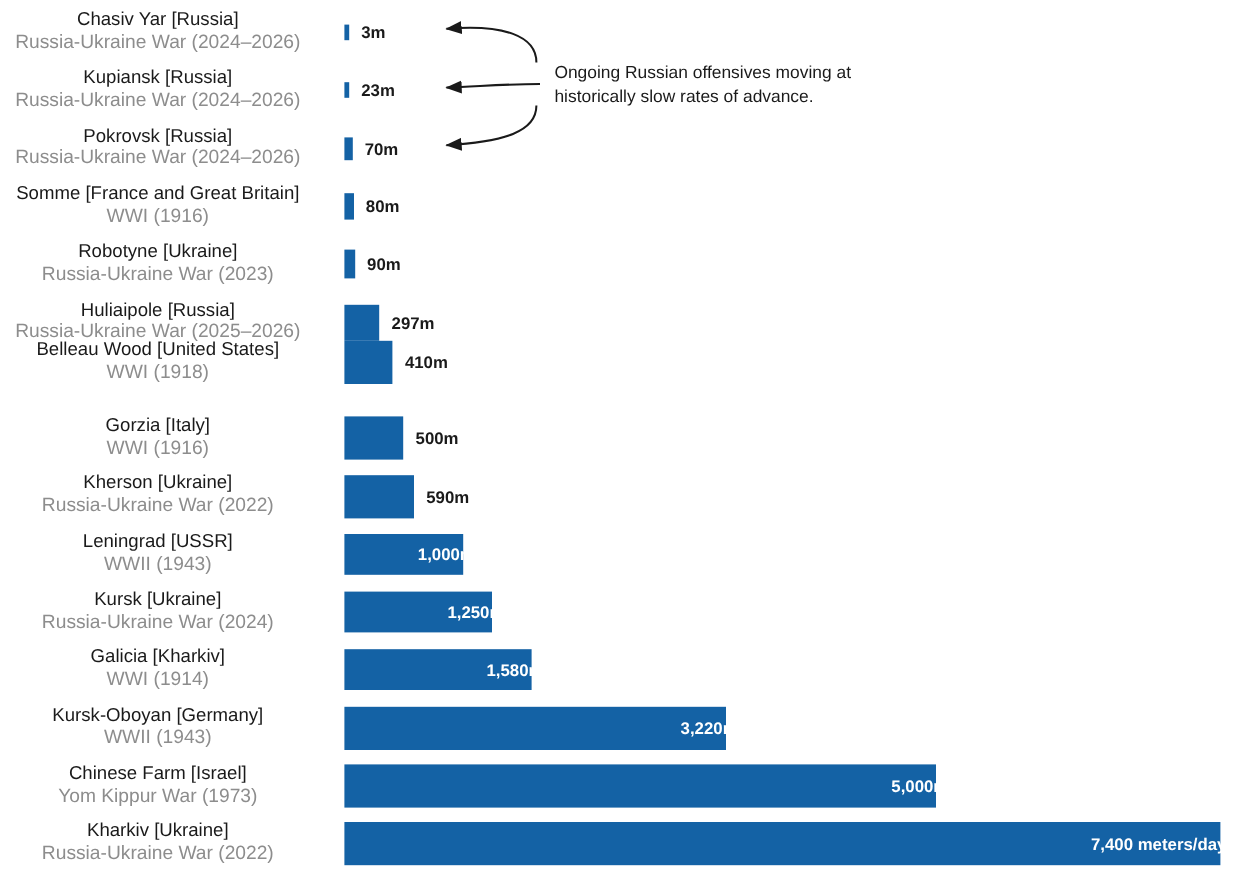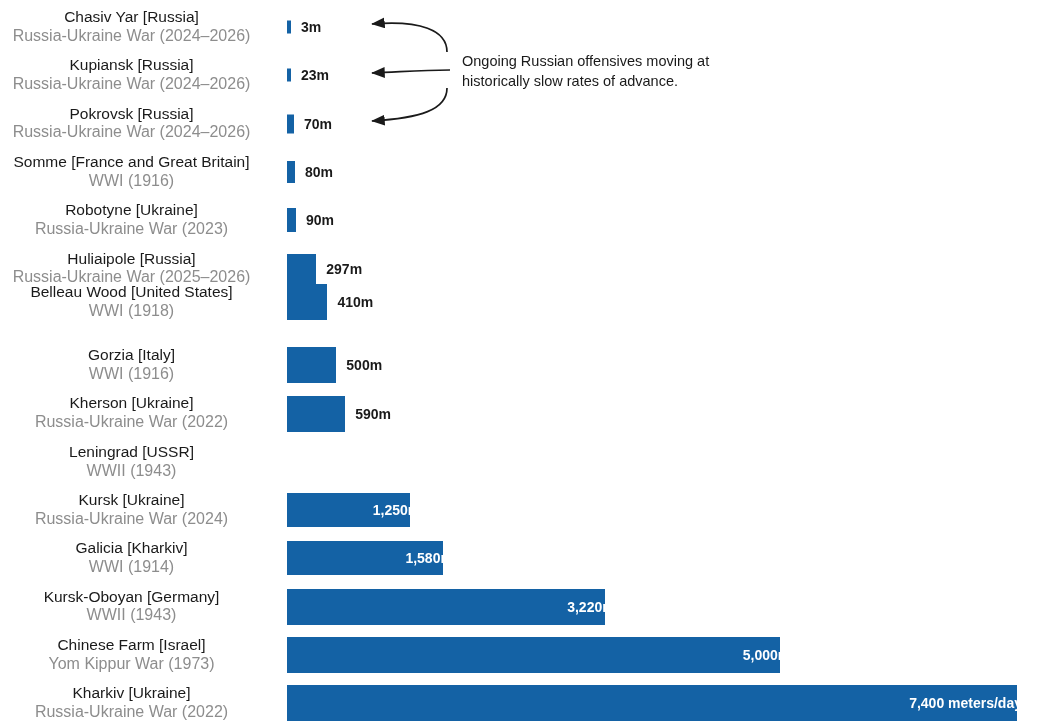--- a/index.html
+++ b/index.html
@@ -140,20 +140,24 @@
       </div>
       <div class="barwrap" style="height: 48.3px;">
         <div class="bar" style="width: 123.311px; height: 34px; background: rgb(20, 98, 165);"></div>
         <div class="vlabel inside" style="left: auto; right: 616.689px;">1,250m</div>
       </div>
     </div>
     <div class="row" style="top: 437.7px; height: 48.3px;">
       <div class="labels">
         <div class="cat">Leningrad [USSR]</div>
         <div class="sub">WWII (1943)</div>
+      </div>
+      <div class="barwrap" style="height: 48.3px;">
+        <div class="bar" style="width: 98.6486px; height: 34px; background: rgb(20, 98, 165);"></div>
+        <div class="vlabel inside" style="left: auto; right: 641.351px;">1,000m</div>
       </div>
     </div>
     <div class="row" style="top: 389.4px; height: 48.3px;">
       <div class="labels">
         <div class="cat">Kherson [Ukraine]</div>
         <div class="sub">Russia-Ukraine War (2022)</div>
       </div>
       <div class="barwrap" style="height: 48.3px;">
         <div class="bar" style="width: 58.2027px; height: 36px; background: rgb(20, 98, 165);"></div>
         <div class="vlabel outside" style="left: 68.2027px;">590m</div>

